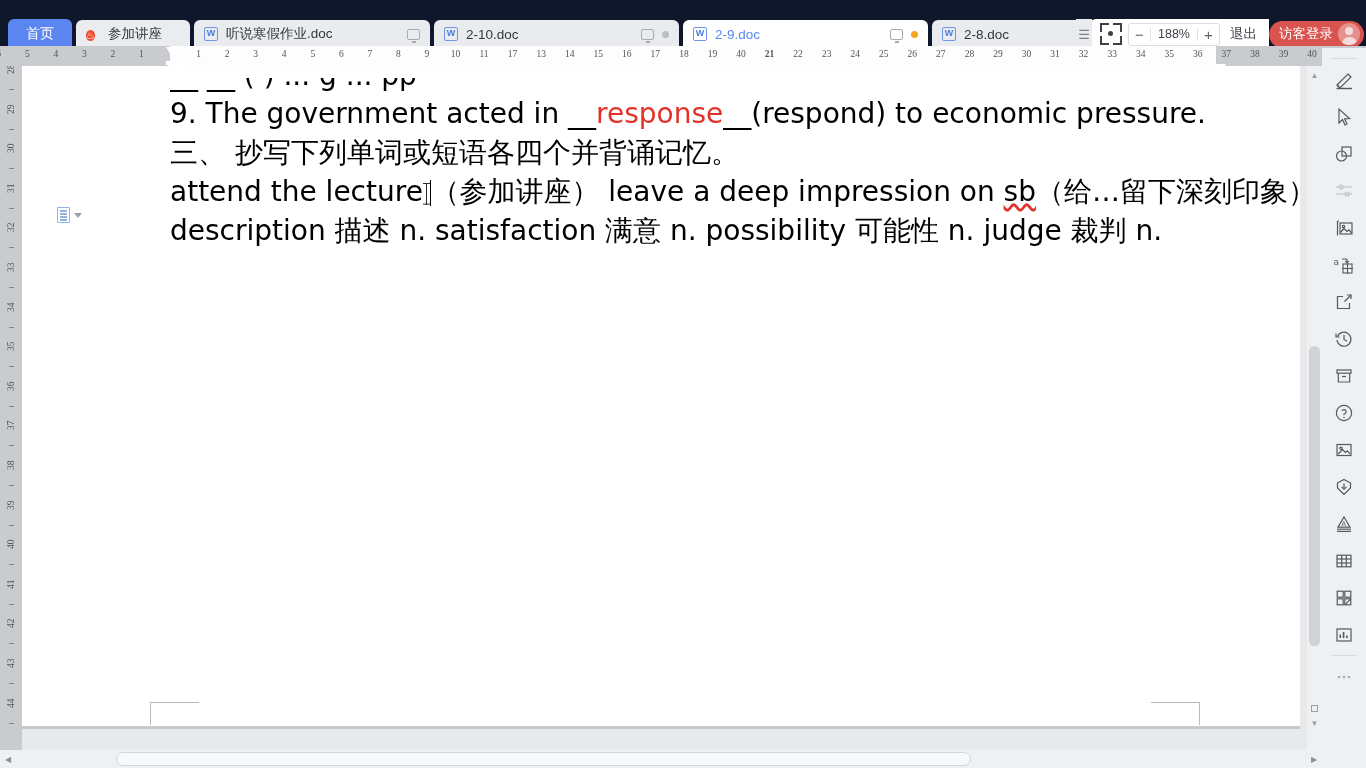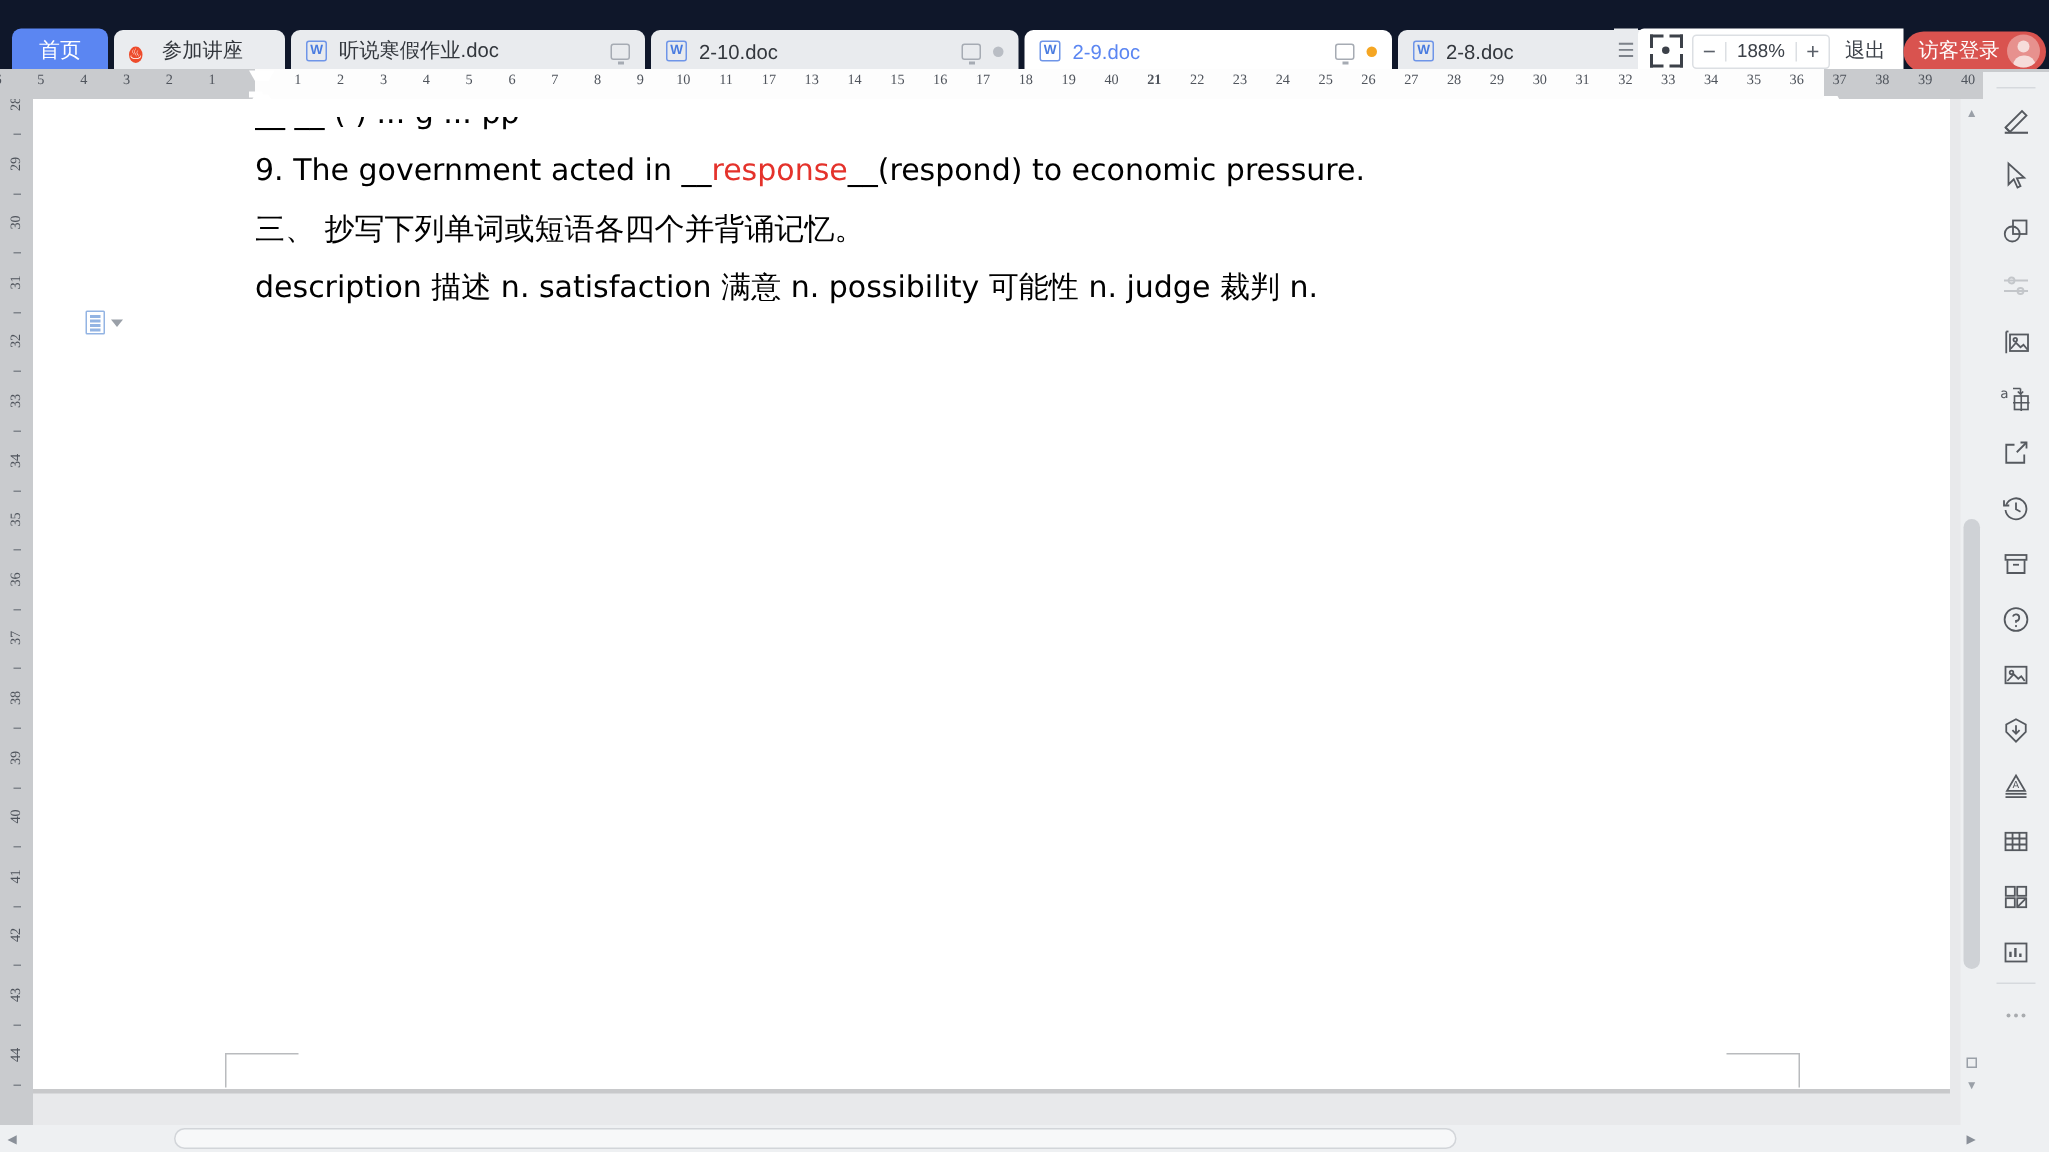--- a/index.html
+++ b/index.html
@@ -170,21 +170,21 @@
   .mk{position:absolute;border-color:#b9bbbe;border-style:solid;border-width:0;}
   .mk-bl{left:128px;top:636px;width:48px;height:22px;border-left-width:1px;border-top-width:1px;}
   .mk-br{right:100px;top:636px;width:48px;height:22px;border-right-width:1px;border-top-width:1px;}
 
   .content{
     position:absolute;left:148px;top:12px;width:1060px;
     color:#000000;
   }
   .line{
     font-family:"DejaVu Sans","Liberation Sans",sans-serif;
-    font-size:20px;line-height:39px;white-space:nowrap;letter-spacing:0px;
+    font-size:28px;line-height:39px;white-space:nowrap;letter-spacing:0px;
   }
   .line.clip-top{
     height:16px;overflow:hidden;position:relative;
   }
   .clip-inner{position:relative;top:-22px;}
   .red{color:#e4322b;}
   .cn{font-family:"DejaVu Sans","Liberation Sans",sans-serif;}
   .sq{
     border-bottom:2px dotted #e4322b;
     text-decoration:underline;
@@ -452,20 +452,21 @@
 
         <div class="line clip-top">
           <div class="clip-inner">__         __ (  ) ...  g      ...  pp</div>
         </div>
 
         <div class="line"><span>9.  The government acted in __</span><span class="red">response</span><span>__(respond) to economic pressure.</span></div>
 
 
         <div class="line cn">三、 抄写下列单词或短语各四个并背诵记忆。</div>
 
+        <div class="line"><span>attend the lecture</span><span class="ibeam"></span><span class="caret"></span><span>（参加讲座）  leave a deep impression on </span><span class="sq">sb</span><span>（给…留下深刻印象）</span></div>
 
 
         <div class="line">description 描述 n. satisfaction 满意 n. possibility 可能性 n. judge 裁判 n.</div>
       </div>
     </div>
     <div class="page-shadow"></div>
   </div>
 
   <div class="smarttag">
     <span class="st-doc"></span>

